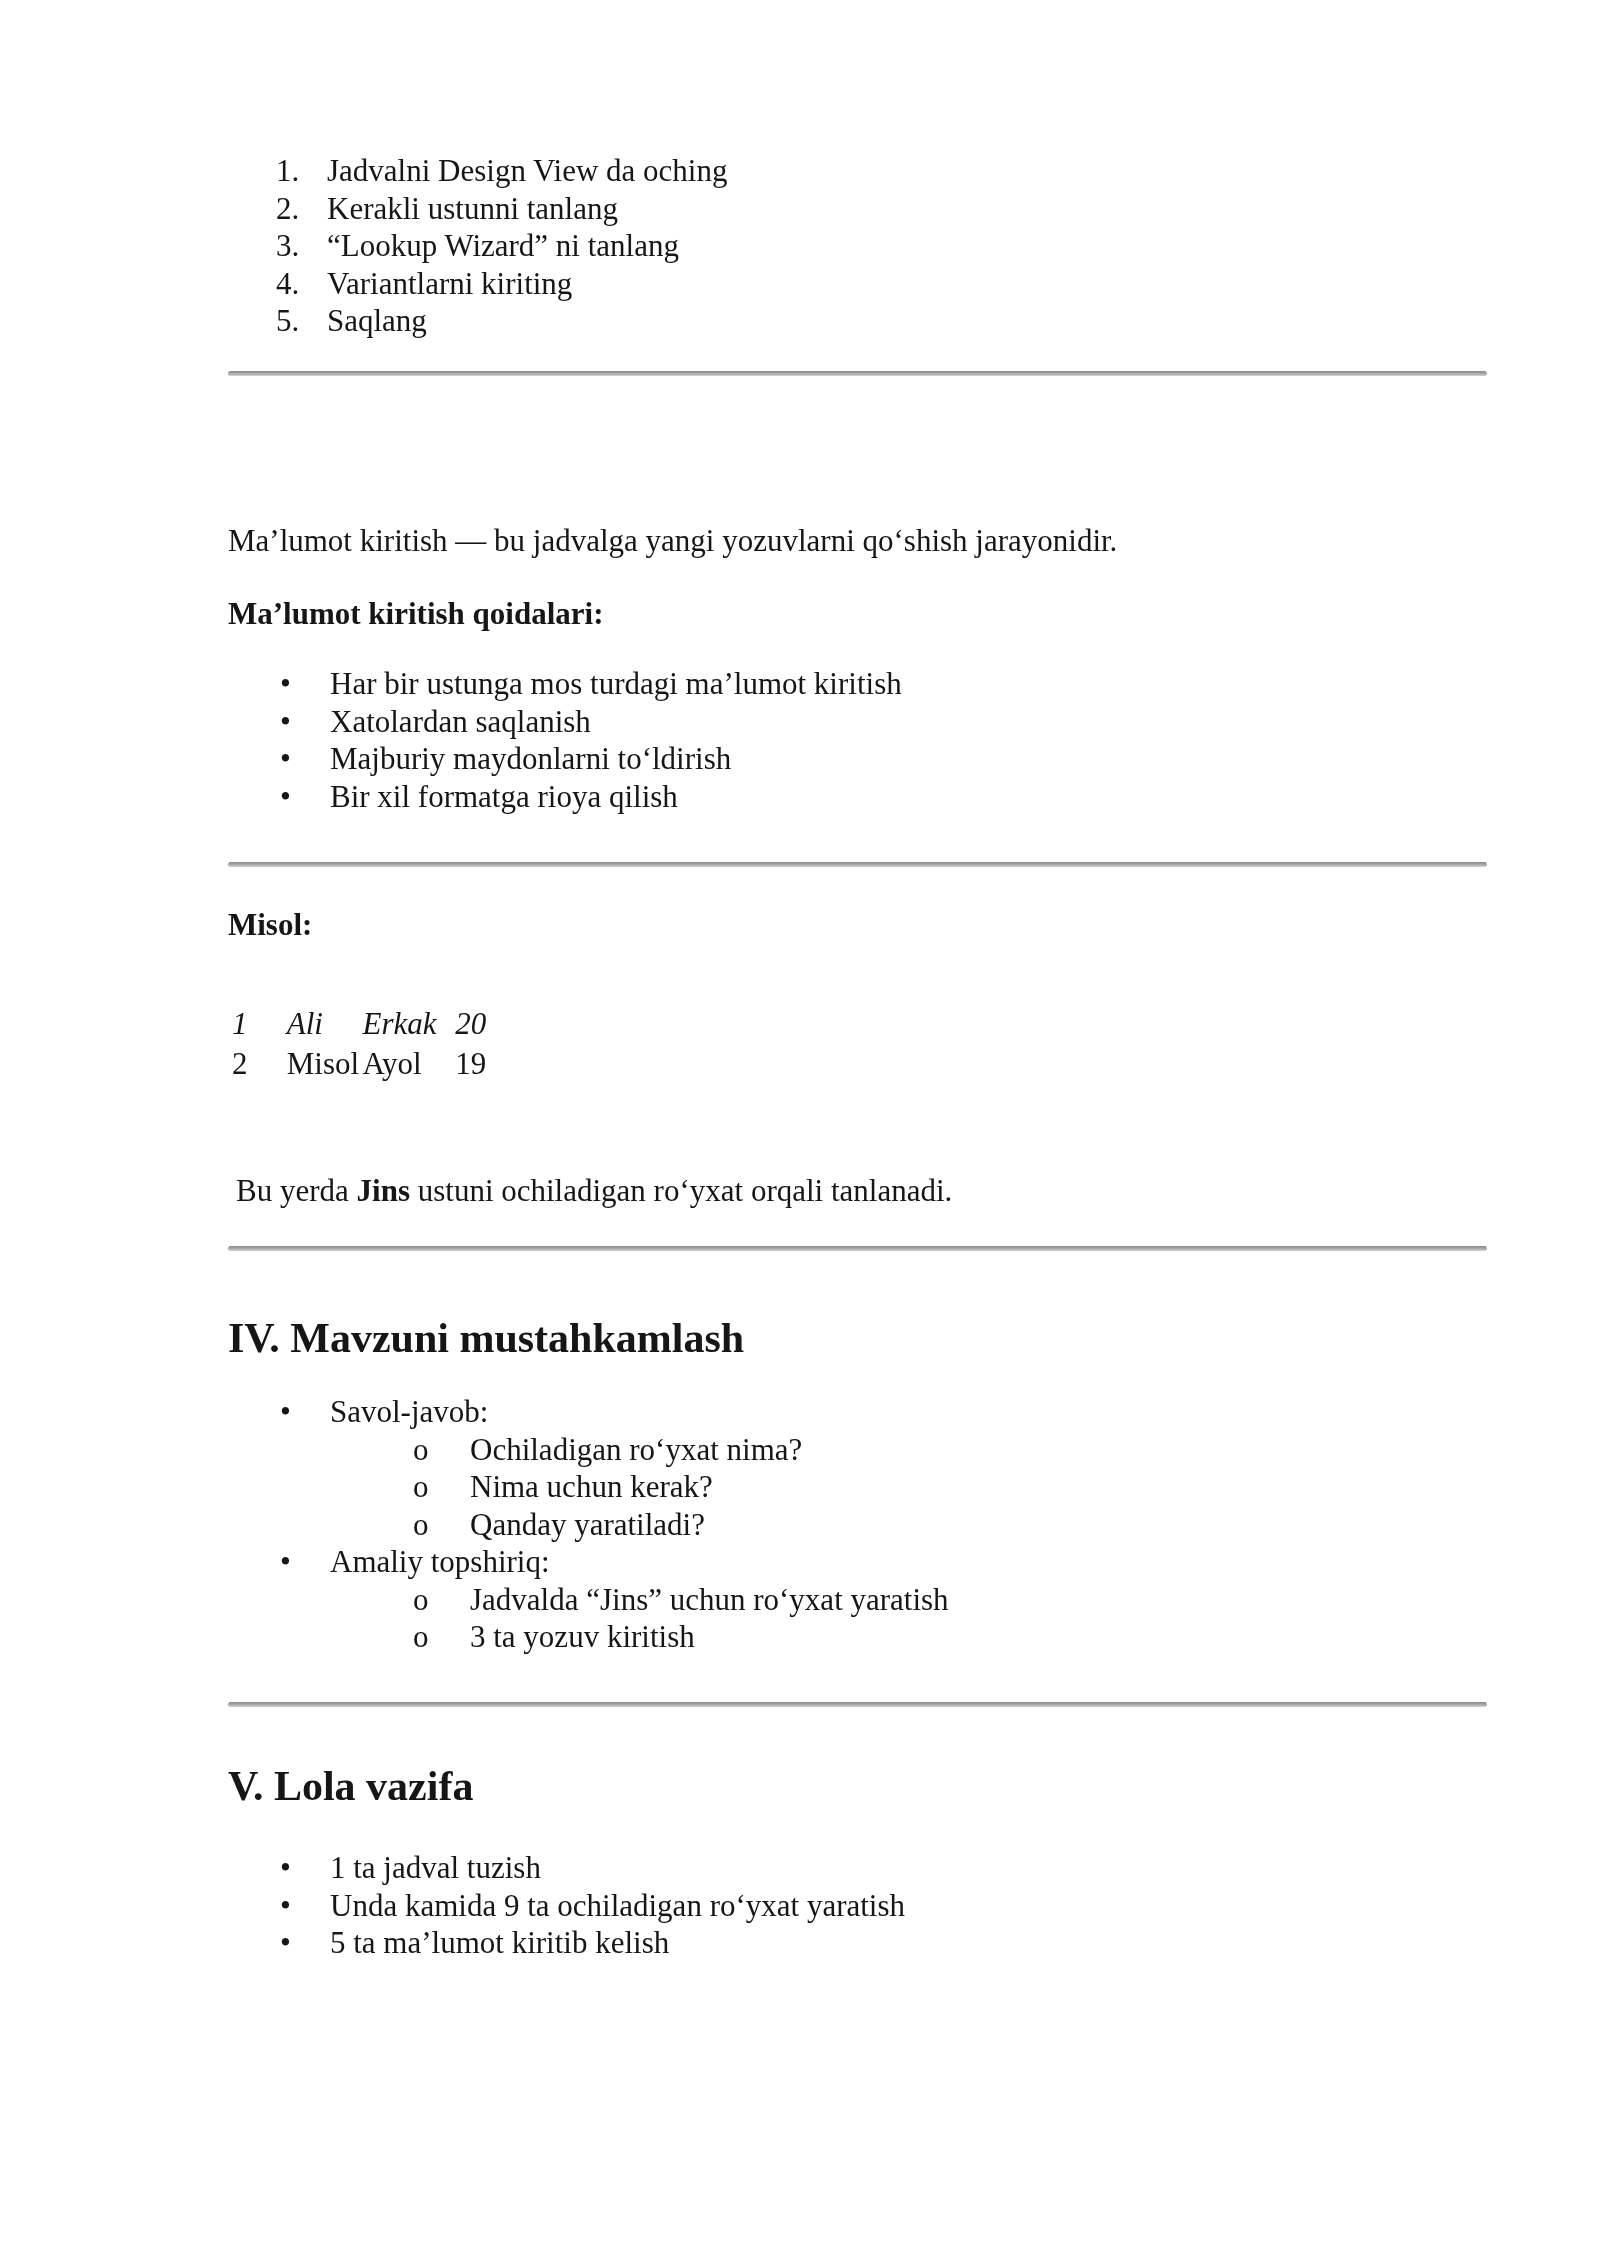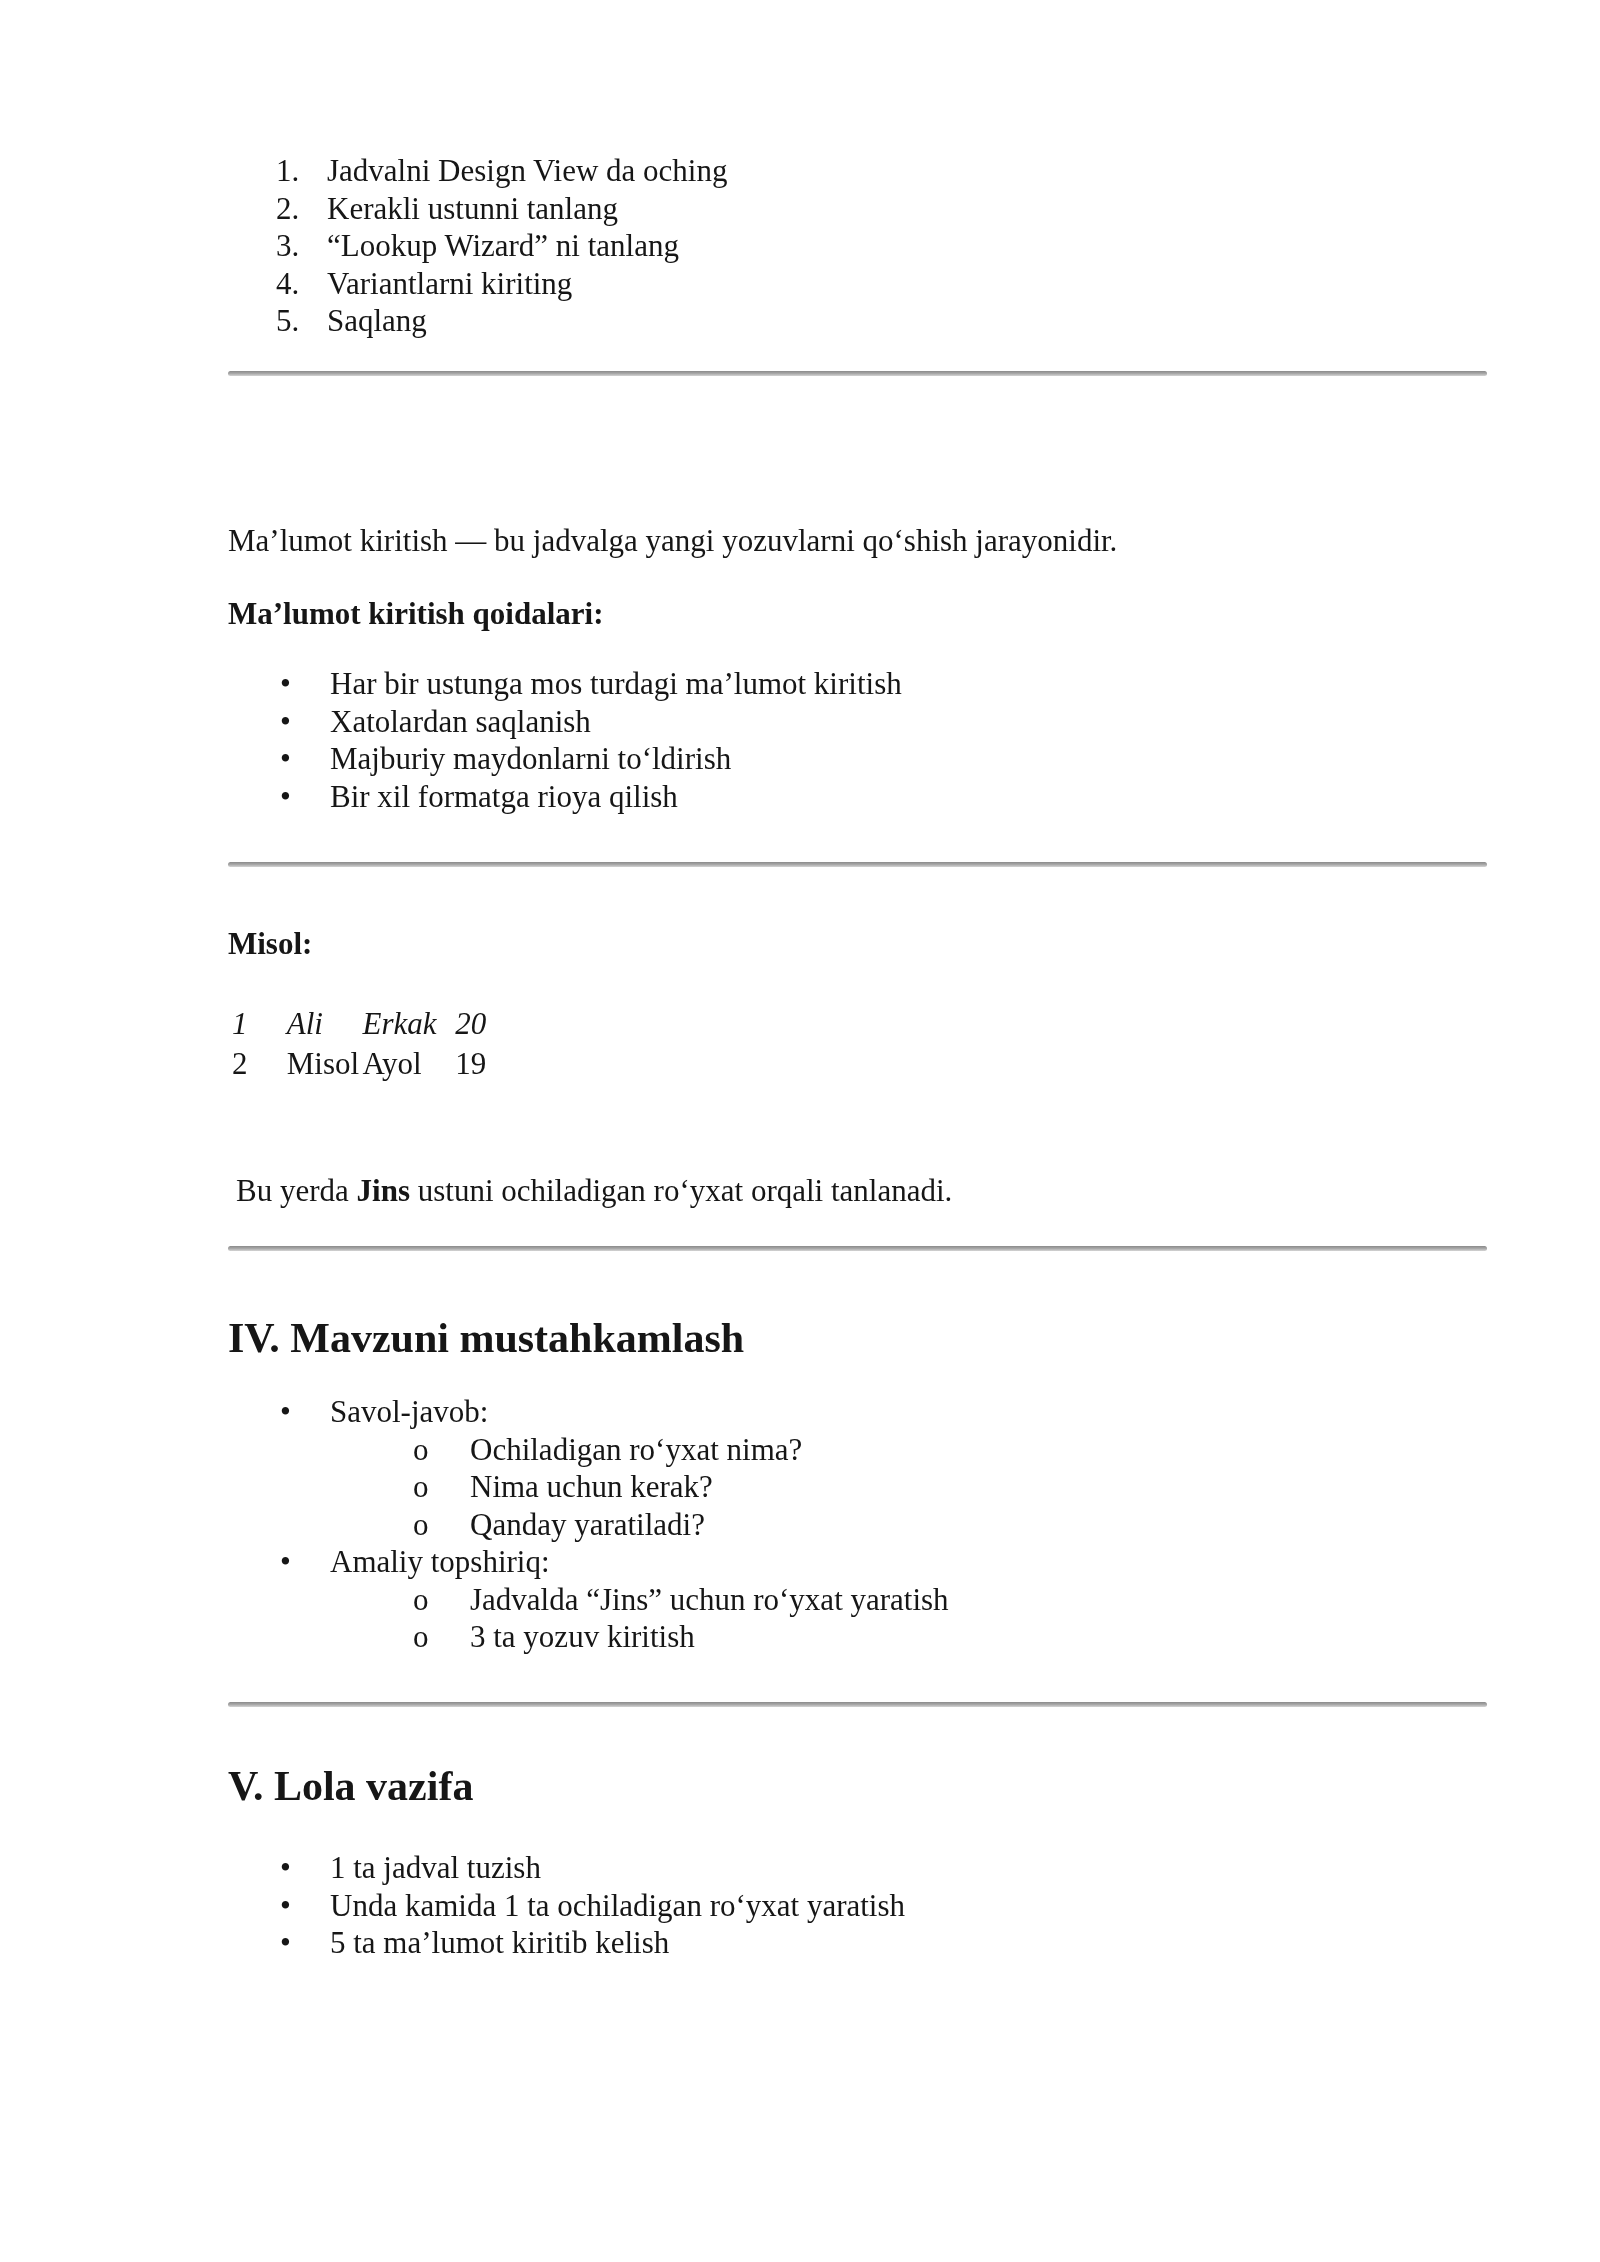--- a/index.html
+++ b/index.html
@@ -83,21 +83,21 @@
       <span>Majburiy maydonlarni to‘ldirish</span>
     </div>
     <div class="bli">
       <span class="bullet">•</span>
       <span>Bir xil formatga rioya qilish</span>
     </div>
   </div>
 
   <div class="hrule" style="top:862px;"></div>
 
-  <p class="block body-text bold" style="top:925px;margin:0;">Misol:</p>
+  <p class="block body-text bold" style="top:906px;margin:0;">Misol:</p>
 
   <div class="block" style="top:1004px;">
     <div class="trow" style="padding-left:4px;font-style:italic;">
       <span class="c c1">1</span>
       <span class="c c2">Ali</span>
       <span class="c c3">Erkak</span>
       <span class="c">20</span>
     </div>
     <div class="trow" style="padding-left:4px;">
       <span class="c c1">2</span>
@@ -148,21 +148,21 @@
 
   <h2 class="block doc-h2" style="top:1762px;">V. Lola vazifa</h2>
 
   <div class="block body-text" style="top:1849px;">
     <div class="bli">
       <span class="bullet">•</span>
       <span>1 ta jadval tuzish</span>
     </div>
     <div class="bli">
       <span class="bullet">•</span>
-      <span>Unda kamida 1 ta ochiladigan ro‘yxat yaratish</span>
+      <span>Unda kamida 9 ta ochiladigan ro‘yxat yaratish</span>
     </div>
     <div class="bli">
       <span class="bullet">•</span>
       <span>5 ta ma’lumot kiritib kelish</span>
     </div>
   </div>
 
 </div>
 
 </body></html>

